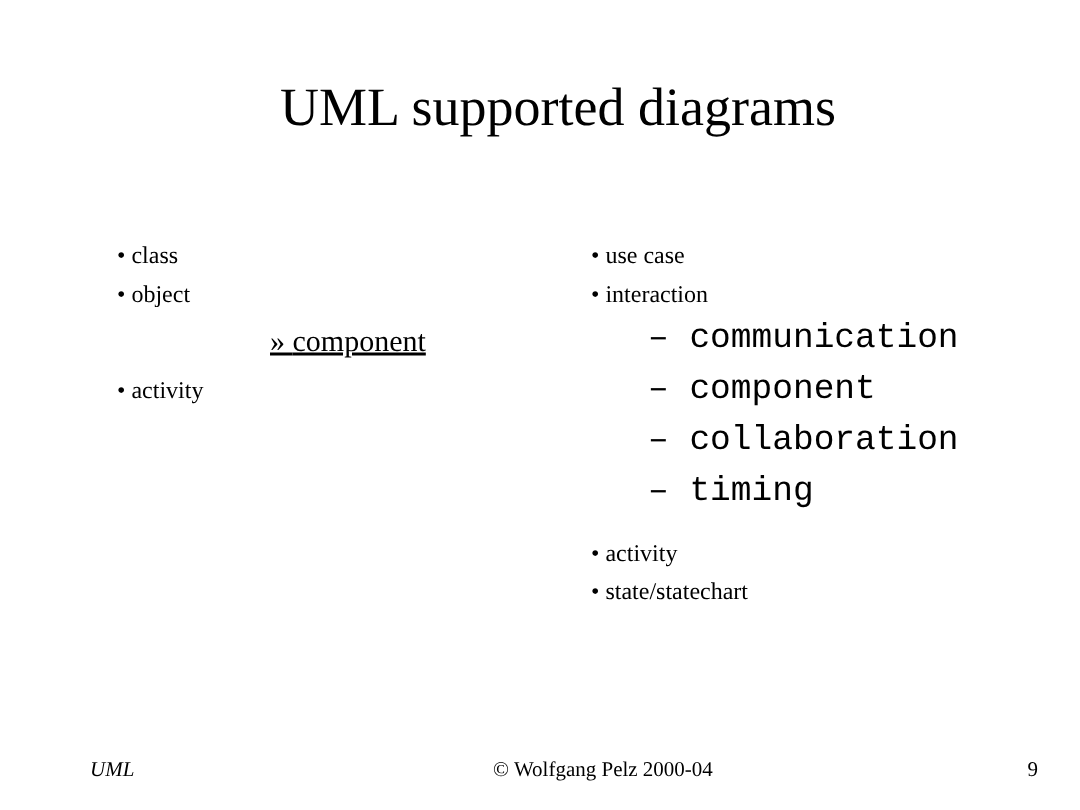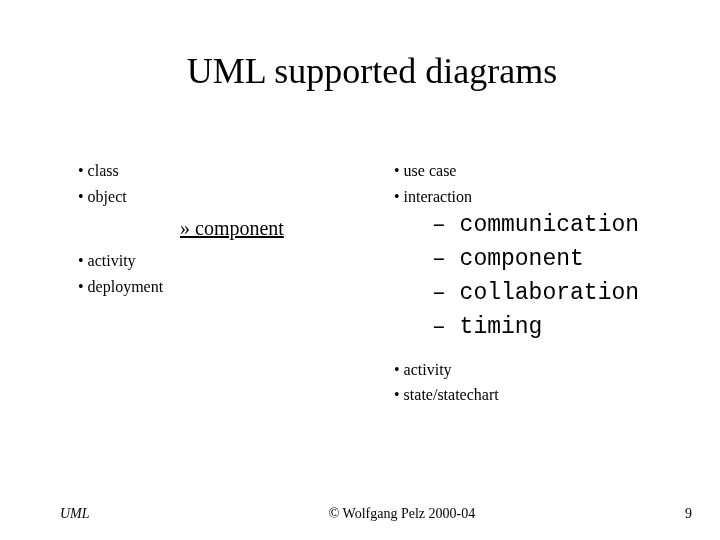--- a/index.html
+++ b/index.html
@@ -109,21 +109,20 @@
   <div class="columns">
 
     <div class="col col-left">
       <ul class="b1">
         <li>class</li>
         <li>object</li>
       </ul>
       <div class="sub-component">component</div>
       <ul class="b1">
         <li>activity</li>
-        <li>deployment</li>
       </ul>
     </div>
 
     <div class="col col-right">
       <ul class="b1">
         <li>use case</li>
         <li>interaction</li>
       </ul>
       <ul class="b2">
         <li>communication</li>

